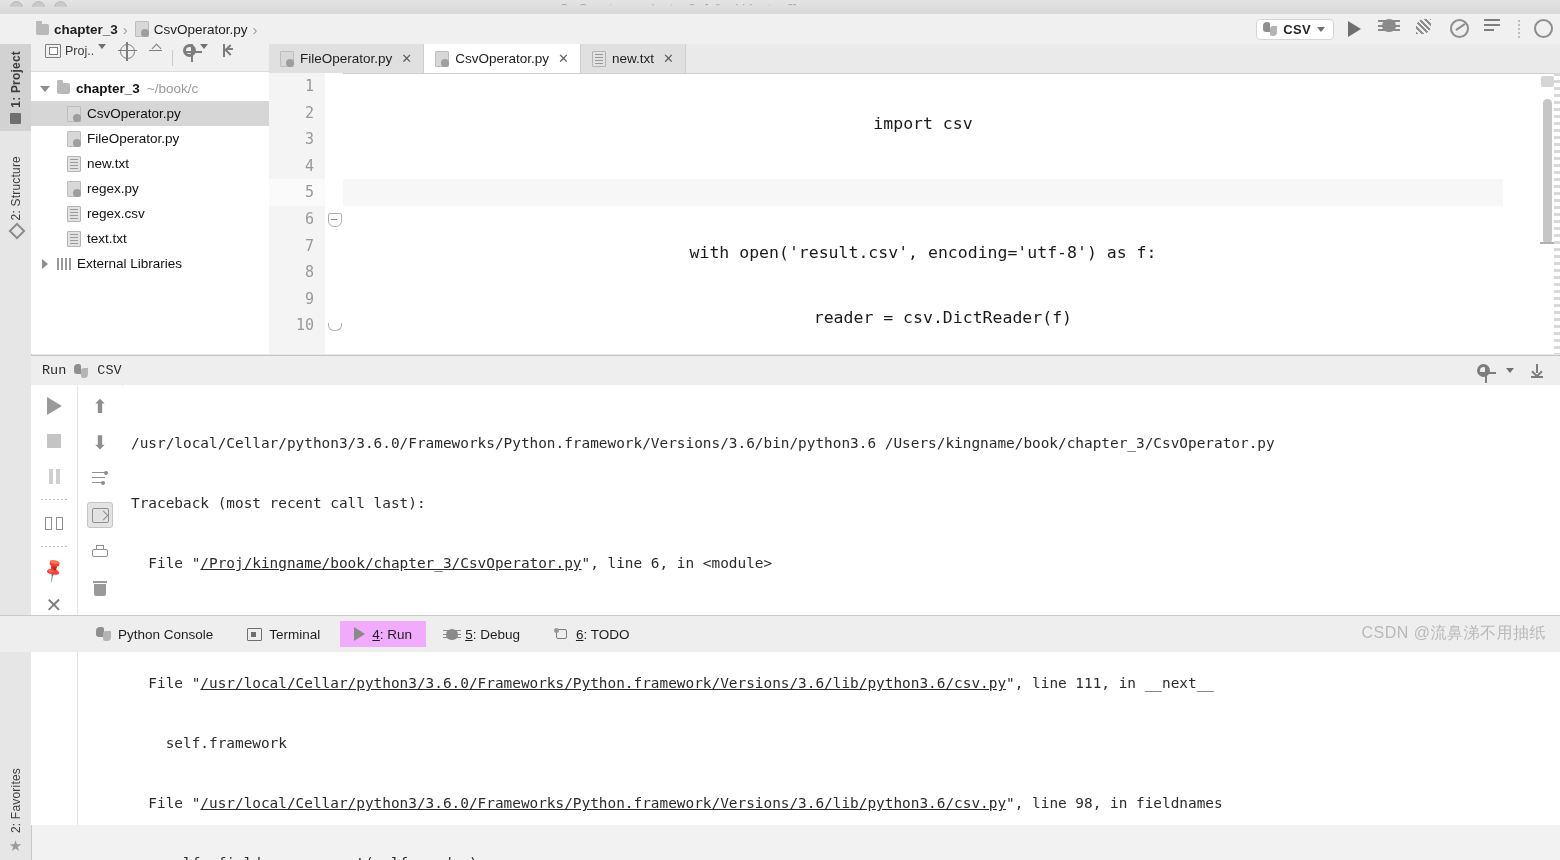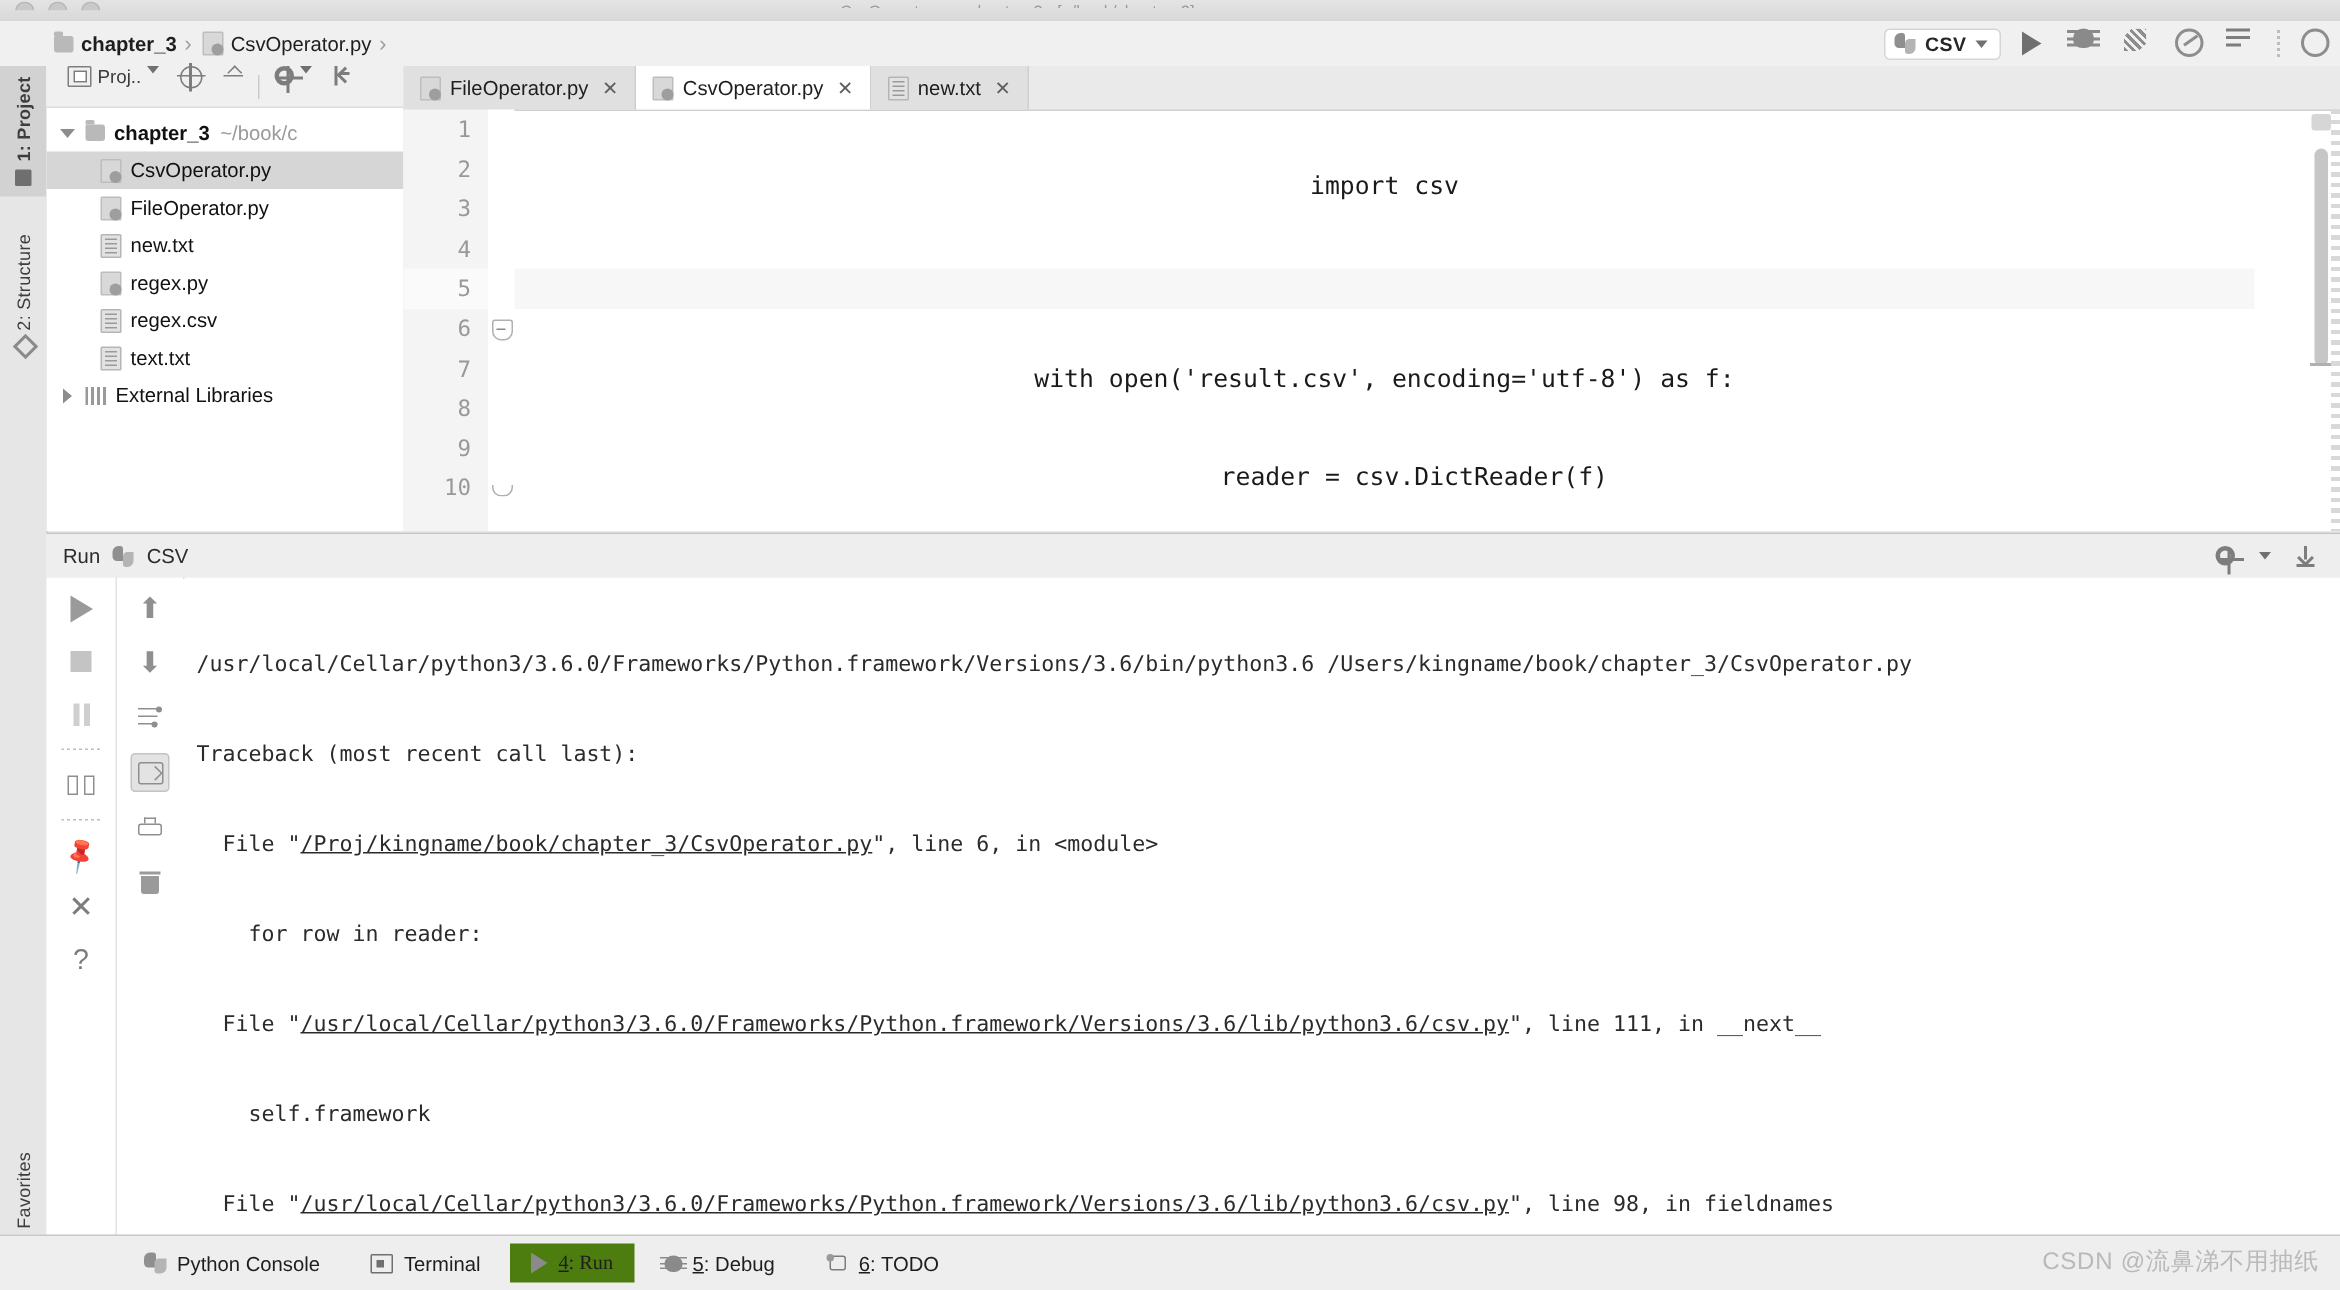--- a/index.html
+++ b/index.html
@@ -2,21 +2,21 @@
 <html><head>
 <meta charset="utf-8">
 <style>
   html,body{margin:0;padding:0;}
   body{
     width:1560px;height:860px;overflow:hidden;
     background:#f2f2f2;
     font-family:"Liberation Sans",sans-serif;
     -webkit-font-smoothing:antialiased;
   }
-  #app{position:relative;width:1560px;height:860px;background:#e8e8e8;}
+  #app{position:relative;width:1560px;height:652px;background:#e8e8e8;}
 
   
   .titlebar{position:absolute;left:0;top:0;width:1560px;height:14px;
     background:linear-gradient(#e4e4e4,#d8d8d8);overflow:hidden;}
   .titlebar .tbtxt{position:absolute;left:560px;top:2px;font-size:11px;color:#9a9a9a;
     white-space:nowrap;clip-path:inset(0 0 72% 0);}
   .traffic{position:absolute;top:1px;left:10px;display:flex;gap:9px;}
   .traffic i{display:block;width:11px;height:11px;border-radius:50%;background:#c9c9c9;
     border:1px solid #b8b8b8;clip-path:inset(0 0 55% 0);}
 
@@ -160,21 +160,21 @@
   .esb{position:absolute;right:8px;top:38px;width:9px;height:262px;}
   .esb .thumb{position:absolute;left:0;top:17px;width:9px;height:145px;background:#c6c6c6;border-radius:5px;}
   .esb .mark{position:absolute;left:-3px;top:160px;width:15px;height:2px;background:#b0b0b0;}
   .esb-top{position:absolute;right:6px;top:32px;width:13px;height:11px;background:#d6d6d6;border-radius:2px;}
   .ed-rightrail{position:absolute;right:0;top:29px;width:6px;height:281px;
     background:repeating-linear-gradient(#d8d8d8 0 3px,transparent 3px 7px);}
 
   
   .runpane{position:absolute;left:31px;top:355px;width:1529px;height:469px;background:#fff;
     border-top:1px solid #c4c4c4;}
-  .run-head{height:29px;background:#eeeeee;border-bottom:1px solid #dcdcdc;display:flex;align-items:center;}
+  .run-head{height:29px;background:#eeeeee;border-bottom:1px solid #dcdcdc;display:flex;align-items:center;font-family:Liberation Mono, monospace;}
   .run-head .rh-run{font-size:13.5px;color:#2b2b2b;margin-left:11px;}
   .run-head .rh-cfg{font-size:13.5px;color:#2b2b2b;margin-left:9px;}
   .run-head-right{margin-left:auto;display:flex;align-items:center;gap:16px;padding-right:16px;}
   .ic-export{width:14px;height:14px;position:relative;}
   .ic-export:before{content:"";position:absolute;left:6px;top:0;width:2px;height:9px;background:#7d7d7d;}
   .ic-export:after{content:"";position:absolute;left:2.5px;top:4.5px;width:6px;height:6px;
     border-right:2px solid #7d7d7d;border-bottom:2px solid #7d7d7d;transform:rotate(45deg);}
   .ic-export span{position:absolute;left:1px;bottom:0;width:12px;height:2px;background:#7d7d7d;}
 
   .runbarL{position:absolute;left:0;top:29px;width:46px;height:440px;background:#fff;
@@ -221,21 +221,21 @@
   .console{position:absolute;left:92px;top:29px;right:0;height:440px;background:#fff;
     font-family:"DejaVu Sans Mono",monospace;font-size:14.4px;color:#2b2b2b;
     padding:8px 0 0 8px;box-sizing:border-box;white-space:pre;line-height:20px;}
   .lnk{text-decoration:underline;color:#2b2b2b;}
 
   
   .statusbar{position:absolute;left:0;bottom:0;width:1560px;height:36px;background:#eeeeee;
     border-top:1px solid #c9c9c9;display:flex;align-items:center;}
   .sb-item{display:flex;align-items:center;gap:7px;padding:0 14px;height:26px;margin-left:6px;
     font-size:13.5px;color:#1e1e1e;}
-  .sb-item.sel{background:#4d7c0f;font-family:Liberation Serif, serif;}
+  .sb-item.sel{background:#f0abfc;}
   .sb-item u{text-decoration:underline;}
   .ic-console{width:15px;height:14px;position:relative;}
   .ic-console b,.ic-console i{position:absolute;width:8px;height:10px;background:#8f8f8f;display:block;}
   .ic-console b{left:0;top:0;border-radius:4px 2px 0 3px;}
   .ic-console i{right:0;bottom:0;background:#b4b4b4;border-radius:3px 0 4px 2px;}
   .ic-term{width:15px;height:13px;border:1.6px solid #6f6f6f;border-radius:1px;position:relative;box-sizing:border-box;}
   .ic-term:after{content:"";position:absolute;left:3px;top:3px;width:5px;height:5px;background:#6f6f6f;}
   .ic-play-sm{width:0;height:0;border-left:11px solid #8a8a8a;border-top:7px solid transparent;
     border-bottom:7px solid transparent;}
   .ic-bug-sm{width:12px;height:11px;background:#8a8a8a;border-radius:50% 50% 45% 45%;position:relative;}

